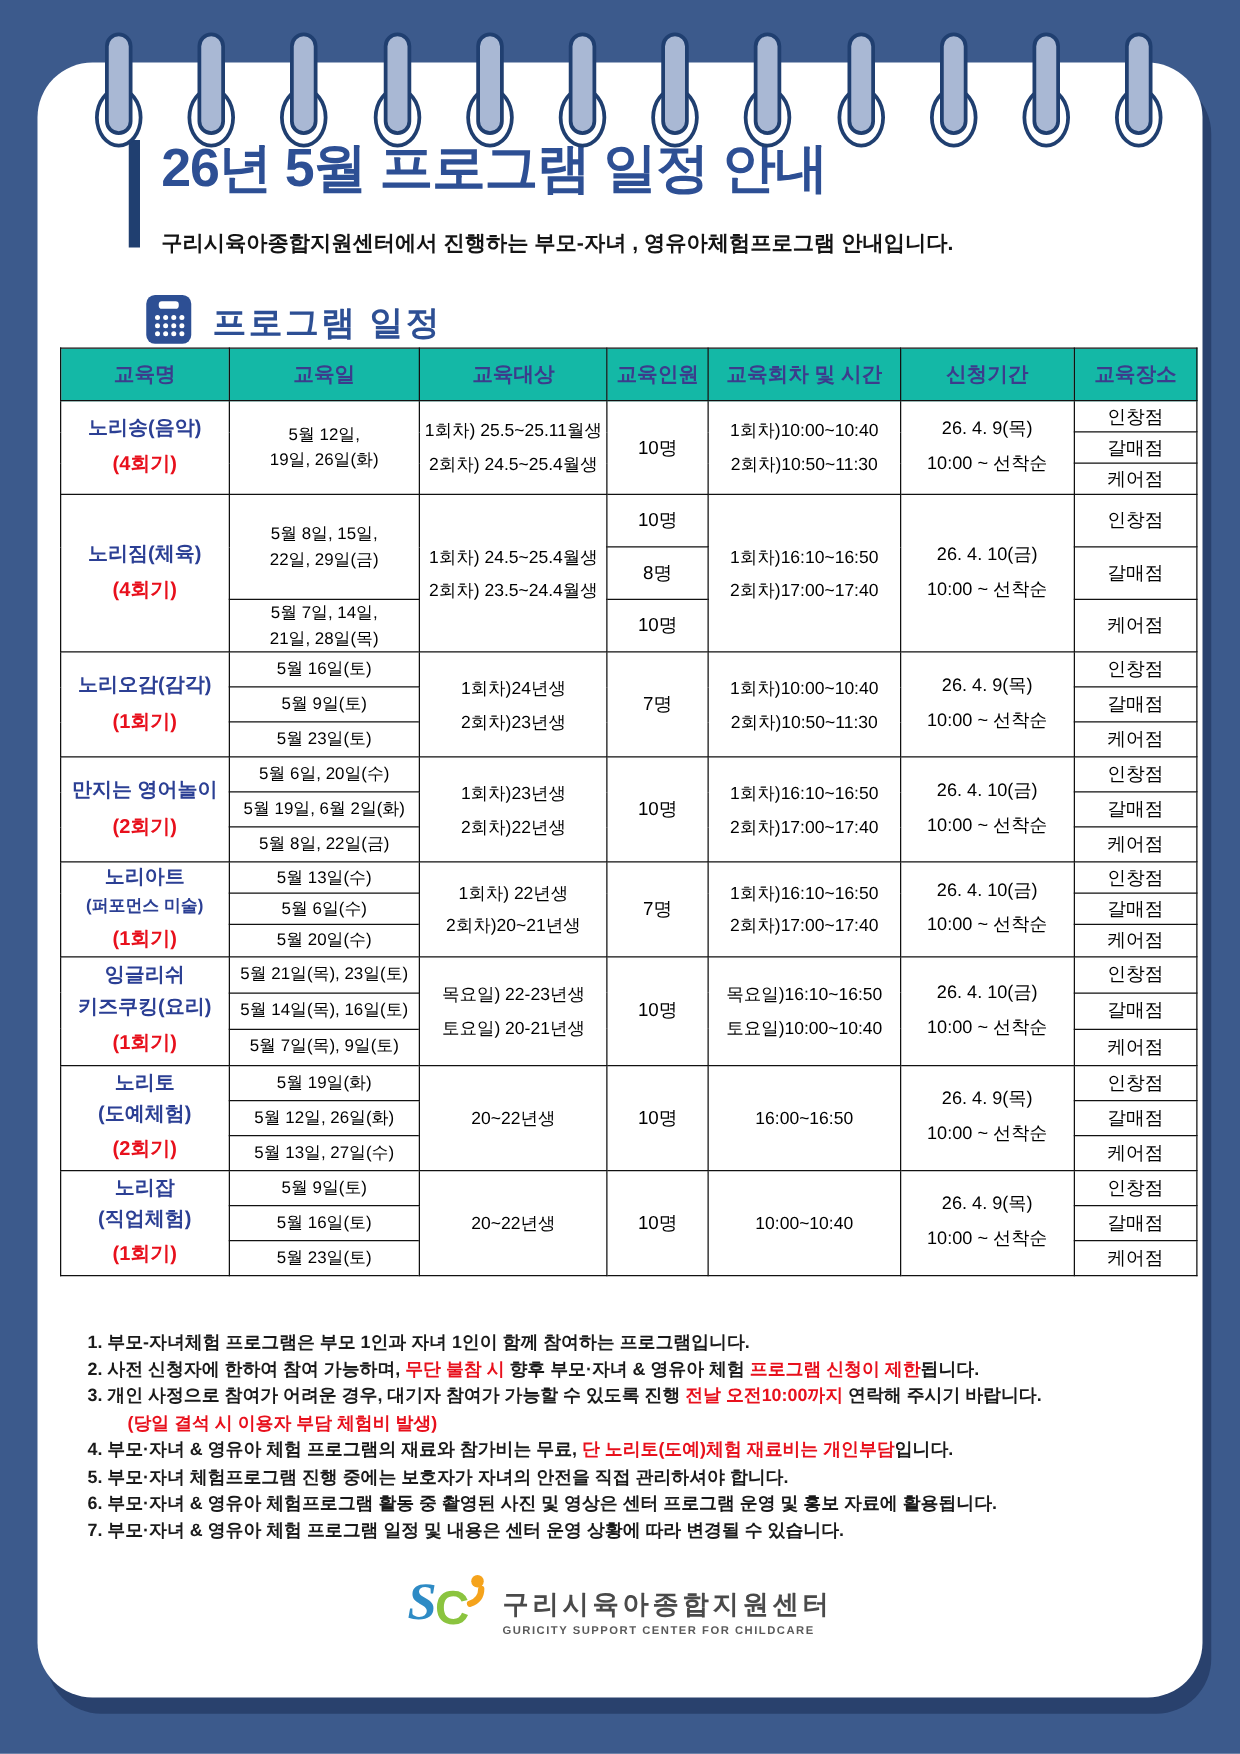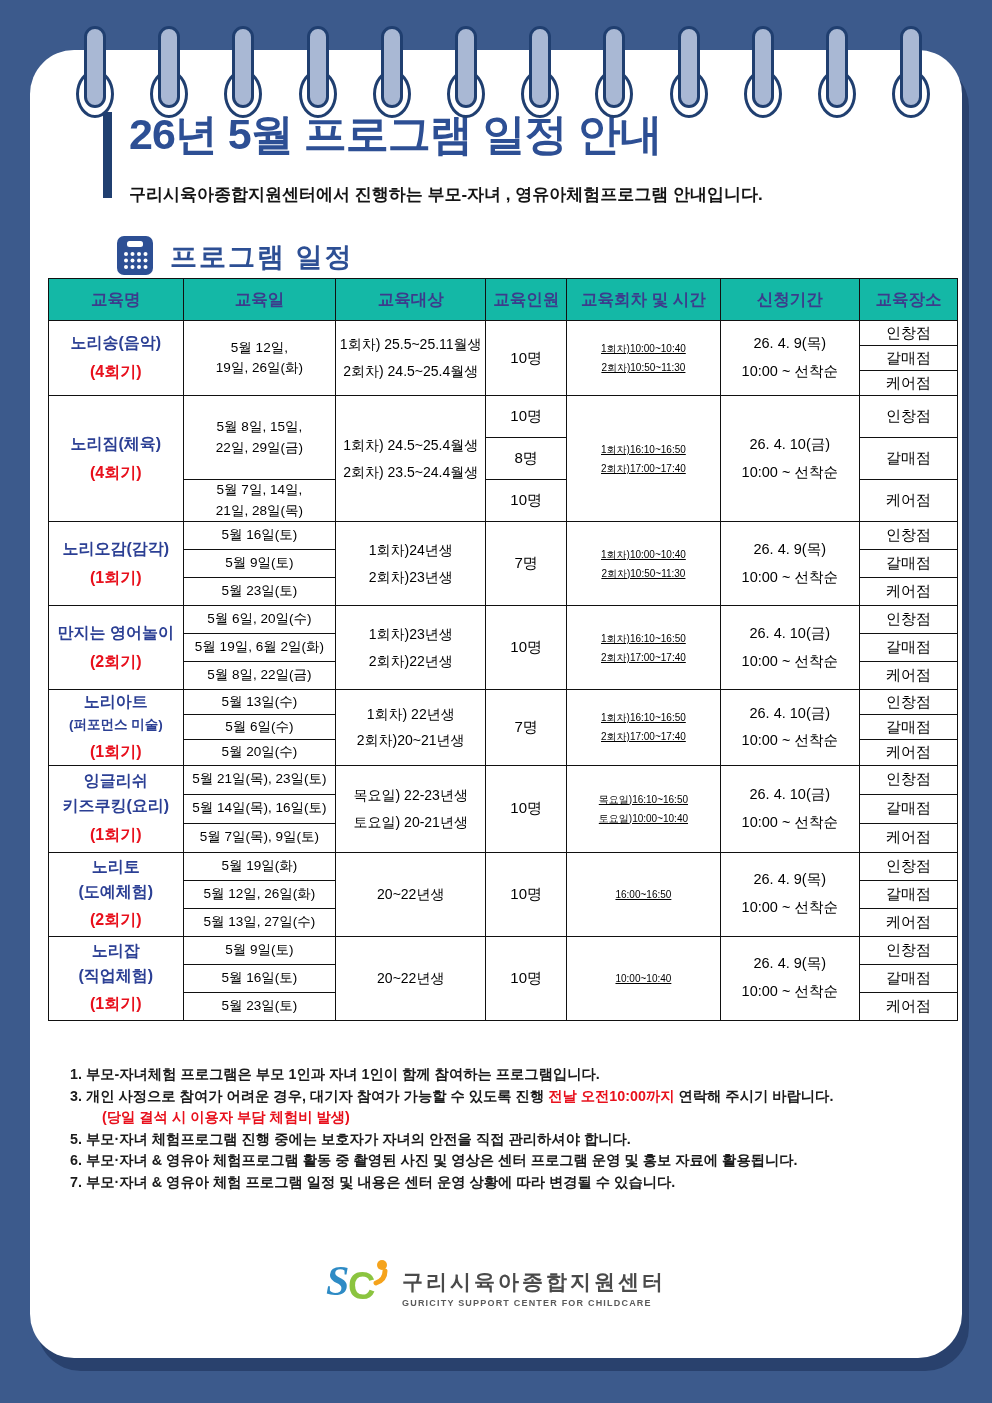--- a/index.html
+++ b/index.html
@@ -50,21 +50,21 @@
   table.sched th{
     background:#14b8a6;color:#3c3c8c;font-size:16.5px;font-weight:bold;height:42px;
   }
   td.name-cell{font-size:16px;font-weight:bold;color:#2b3f94;line-height:1.55;}
   td.name-cell .pname{white-space:nowrap;}
   td.name-cell .pname-sub{font-size:13.5px;}
   td.name-cell .rounds{color:#e8101c;margin-top:4px;white-space:nowrap;}
   td.date-cell{font-size:13.5px;color:#000;line-height:1.5;}
   td.target-cell{font-size:14px;color:#000;line-height:1.9;}
   td.cap-cell{font-size:15px;color:#000;}
-  td.time-cell{font-size:10px;color:#000;line-height:1.9;text-decoration:underline;}
+  td.time-cell{font-size:14px;color:#000;line-height:1.9;}
   td.apply-cell{font-size:14.5px;color:#000;line-height:1.9;}
   td.loc-cell{font-size:15px;color:#000;}
   
   .notes{position:absolute;left:58px;top:1042px;width:890px;}
   .notes .nheading{color:#ffffff;font-size:17px;font-weight:bold;line-height:22px;}
   .notes .nline{color:#1a1a1a;font-size:14.3px;font-weight:bold;line-height:21.5px;padding-left:12px;word-break:keep-all;}
   .notes .nline.indent{padding-left:44px;}
   .notes .red{color:#e8101c;}
   
   .footer-logo{
@@ -339,22 +339,24 @@
         <td class="date-cell" rowspan="1">5월 23일(토)</td>
         <td class="loc-cell">케어점</td>
       </tr>
     </tbody>
   </table>
 
 <div class="notes" id="notes">
   <div class="nheading">[프로그램 참여 시 유의사항]</div>
   <div id="notes-list">
       <div class="nline"><span>1. 부모-자녀체험 프로그램은 부모 1인과 자녀 1인이 함께 참여하는 프로그램입니다.</span></div>
+      <div class="nline"><span>2. 사전 신청자에 한하여 참여 가능하며, </span><span class="red">무단 불참 시</span><span> 향후 부모·자녀 &amp; 영유아 체험 </span><span class="red">프로그램 신청이 제한</span><span>됩니다.</span></div>
       <div class="nline"><span>3. 개인 사정으로 참여가 어려운 경우, 대기자 참여가 가능할 수 있도록 진행 </span><span class="red">전날 오전10:00까지</span><span>  연락해 주시기 바랍니다.</span></div>
       <div class="nline indent"><span class="red">(당일 결석 시 이용자 부담 체험비 발생)</span></div>
+      <div class="nline"><span>4. 부모·자녀 &amp; 영유아 체험 프로그램의 재료와 참가비는 무료, </span><span class="red">단 노리토(도예)체험  재료비는 개인부담</span><span>입니다.</span></div>
       <div class="nline"><span>5. 부모·자녀 체험프로그램 진행 중에는 보호자가 자녀의 안전을 직접 관리하셔야 합니다.</span></div>
       <div class="nline"><span>6. 부모·자녀 &amp; 영유아 체험프로그램 활동 중 촬영된 사진 및 영상은 센터 프로그램 운영  및 홍보 자료에 활용됩니다.</span></div>
       <div class="nline"><span>7. 부모·자녀 &amp; 영유아 체험 프로그램  일정 및 내용은 센터 운영 상황에 따라 변경될 수 있습니다.</span></div>
     </div>
 </div>
 
 <div class="footer-logo">
   <span>
     <svg width="66" height="50" viewBox="0 0 66 50">
       <text x="0" y="40" font-size="42" font-style="italic" font-weight="bold" fill="#2e8bc5" font-family="'Liberation Serif',serif">S</text>

